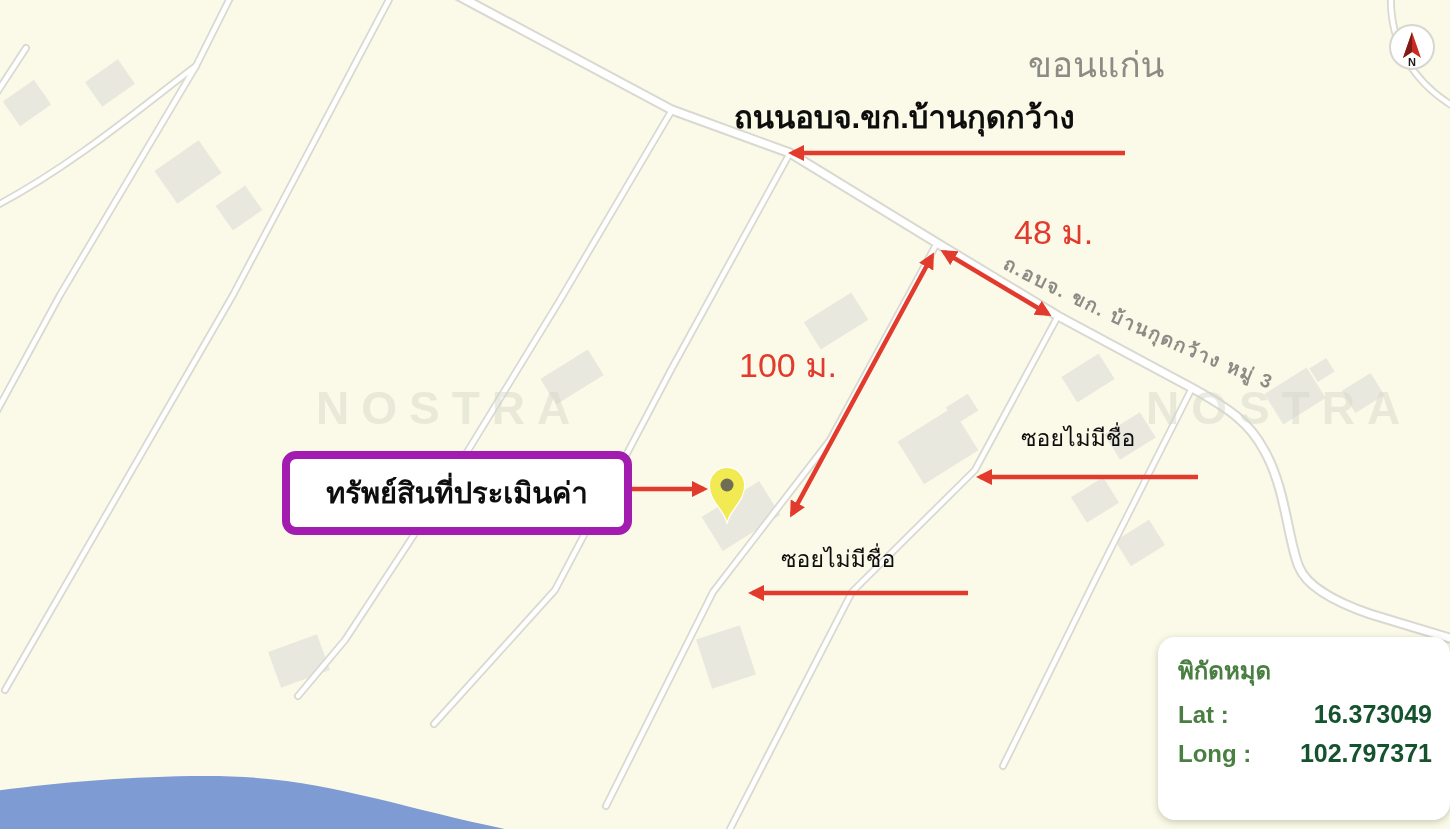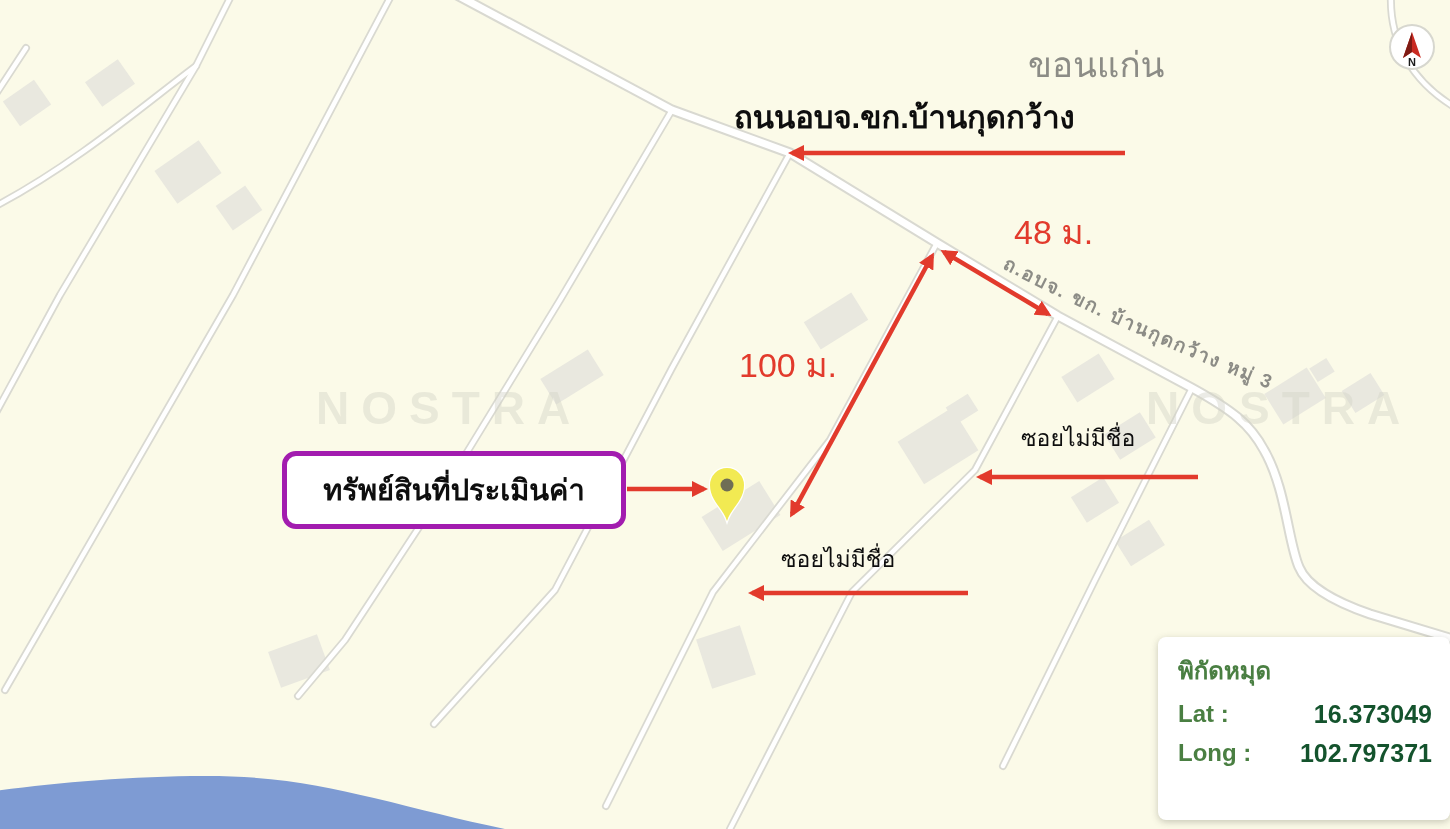--- a/index.html
+++ b/index.html
@@ -31,31 +31,31 @@
   .province{left:1028px;top:42px;font-size:35px;color:var(--muted-gray);}
   .road-name{left:734px;top:98px;font-size:31px;font-weight:700;}
   .dist{font-size:34px;color:var(--annotation-red);font-weight:400;}
   .d48{left:1014px;top:210px;}
   .d100{left:739px;top:343px;}
   .soi{font-size:23px;font-weight:400;}
   .soi-right{left:1021px;top:424px;}
   .soi-bottom{left:781px;top:545px;}
   .property-box{
     position:absolute;left:282px;top:451px;width:334px;height:68px;
-    background:#ffffff;border:5px solid #a21caf;border-radius:14px;
+    background:#ffffff;border:8px solid #a21caf;border-radius:14px;
     display:flex;align-items:center;justify-content:center;
     font-size:29px;font-weight:700;color:var(--text-black);text-align:right;
   }
   .coords-panel{
     position:absolute;left:1158px;top:637px;width:292px;height:183px;
-    background:#ffffff;border-radius:8px;box-sizing:border-box;
+    background:#ffffff;border-radius:17px;box-sizing:border-box;
     padding:14px 18px 0 20px;box-shadow:0 2px 7px rgba(70,70,55,.28);
   }
   .cp-title{font-size:24px;font-weight:700;color:var(--label-green);margin-bottom:8px;}
-  .cp-row{display:flex;justify-content:space-between;align-items:flex-start;margin-top:10px;}
+  .cp-row{display:flex;justify-content:space-between;align-items:center;margin-top:10px;}
   .cp-key{font-size:24px;font-weight:700;color:var(--label-green);}
   .cp-val{font-size:25px;font-weight:700;color:#14532d;}
 </style>
 </head>
 <body>
 
 <div class="stage">
 
   <svg class="base" viewBox="0 0 1450 829">
     <defs>

